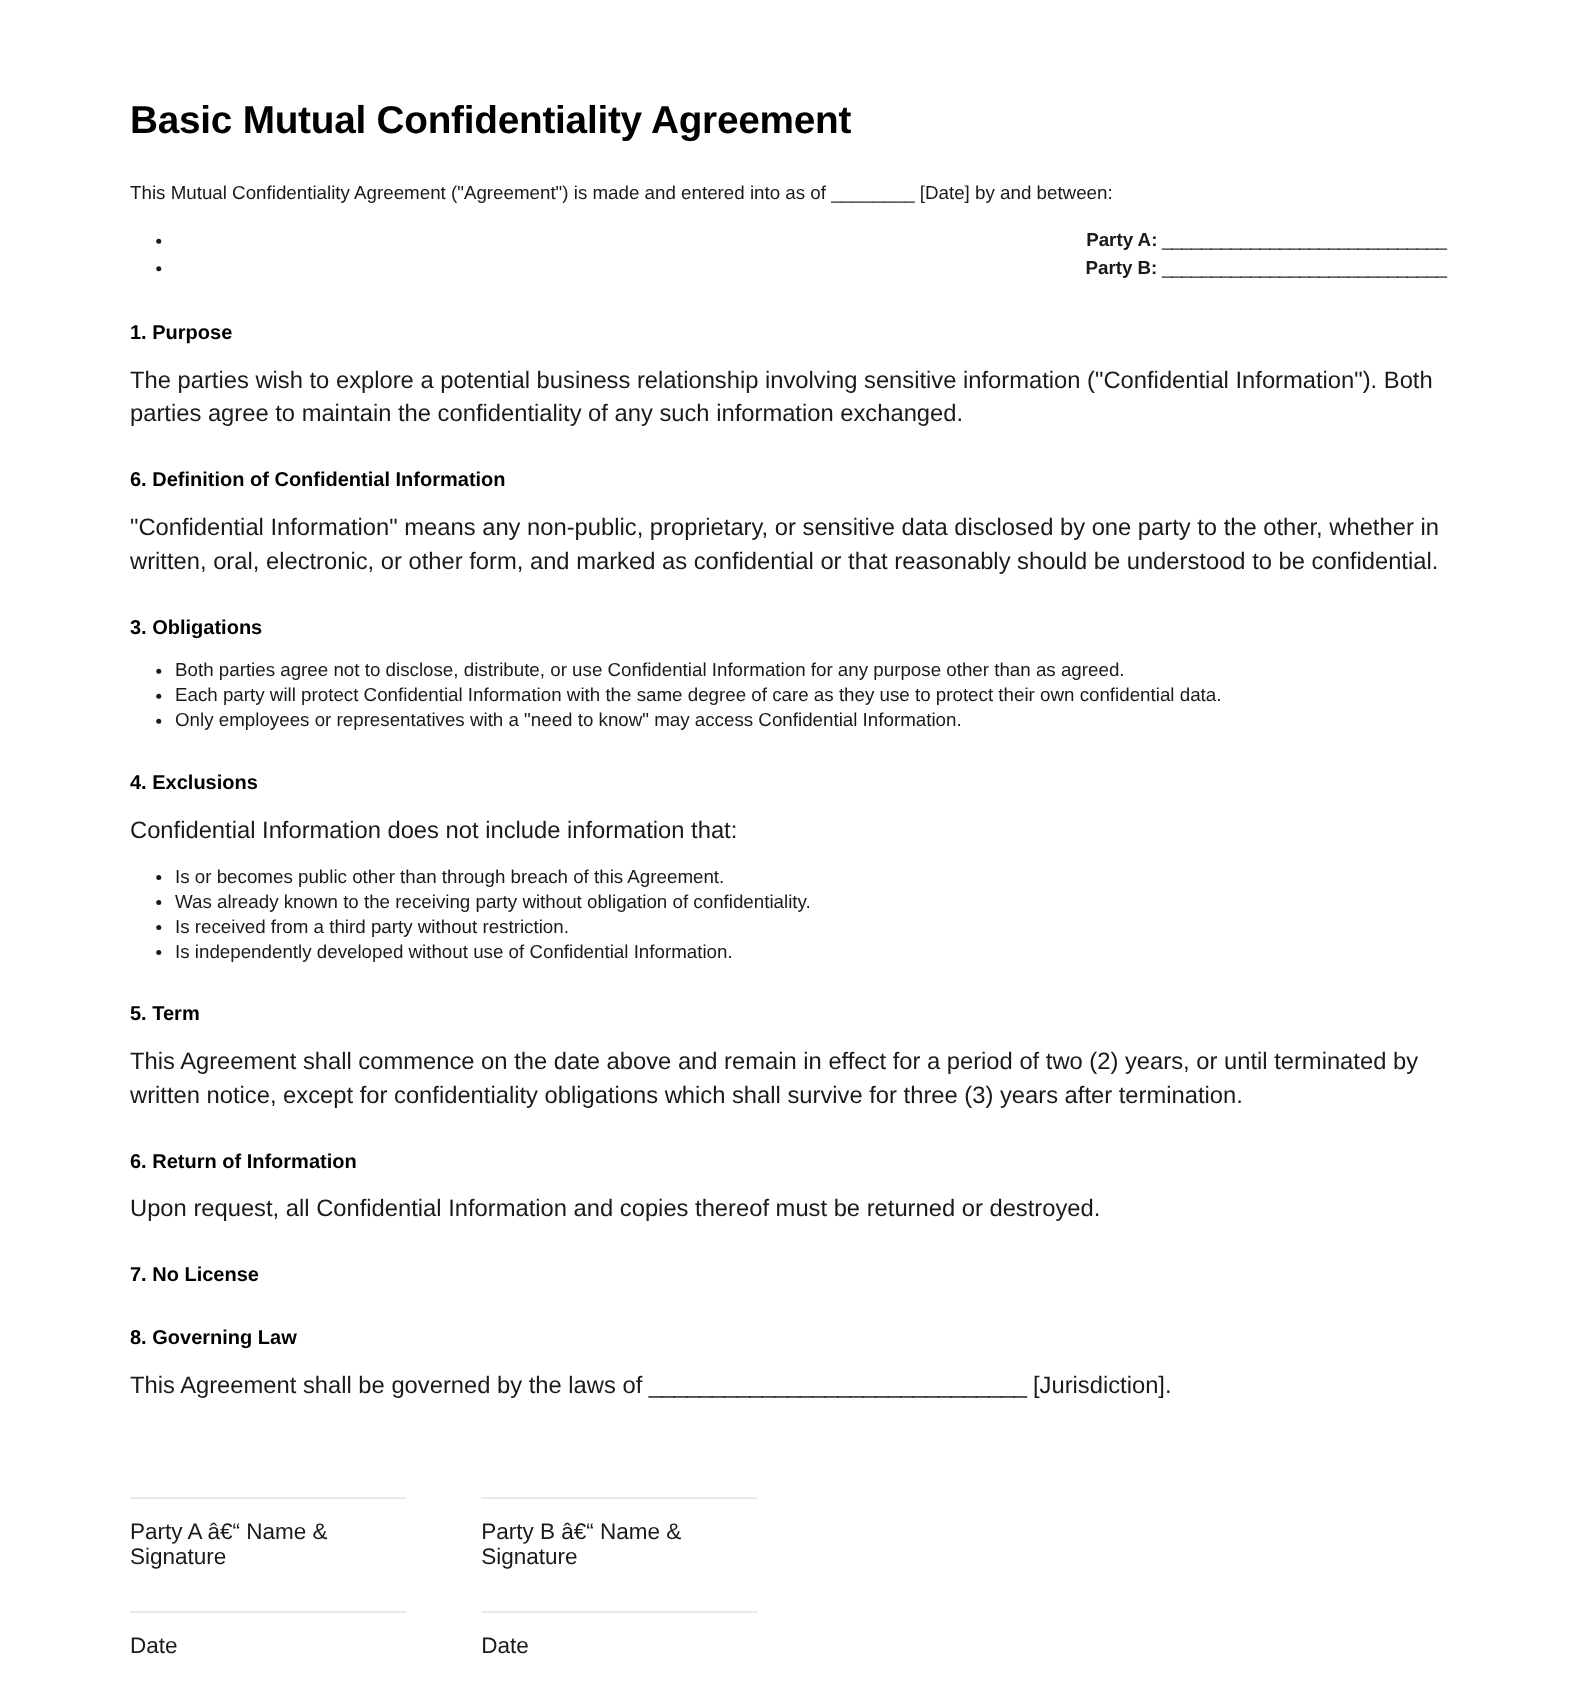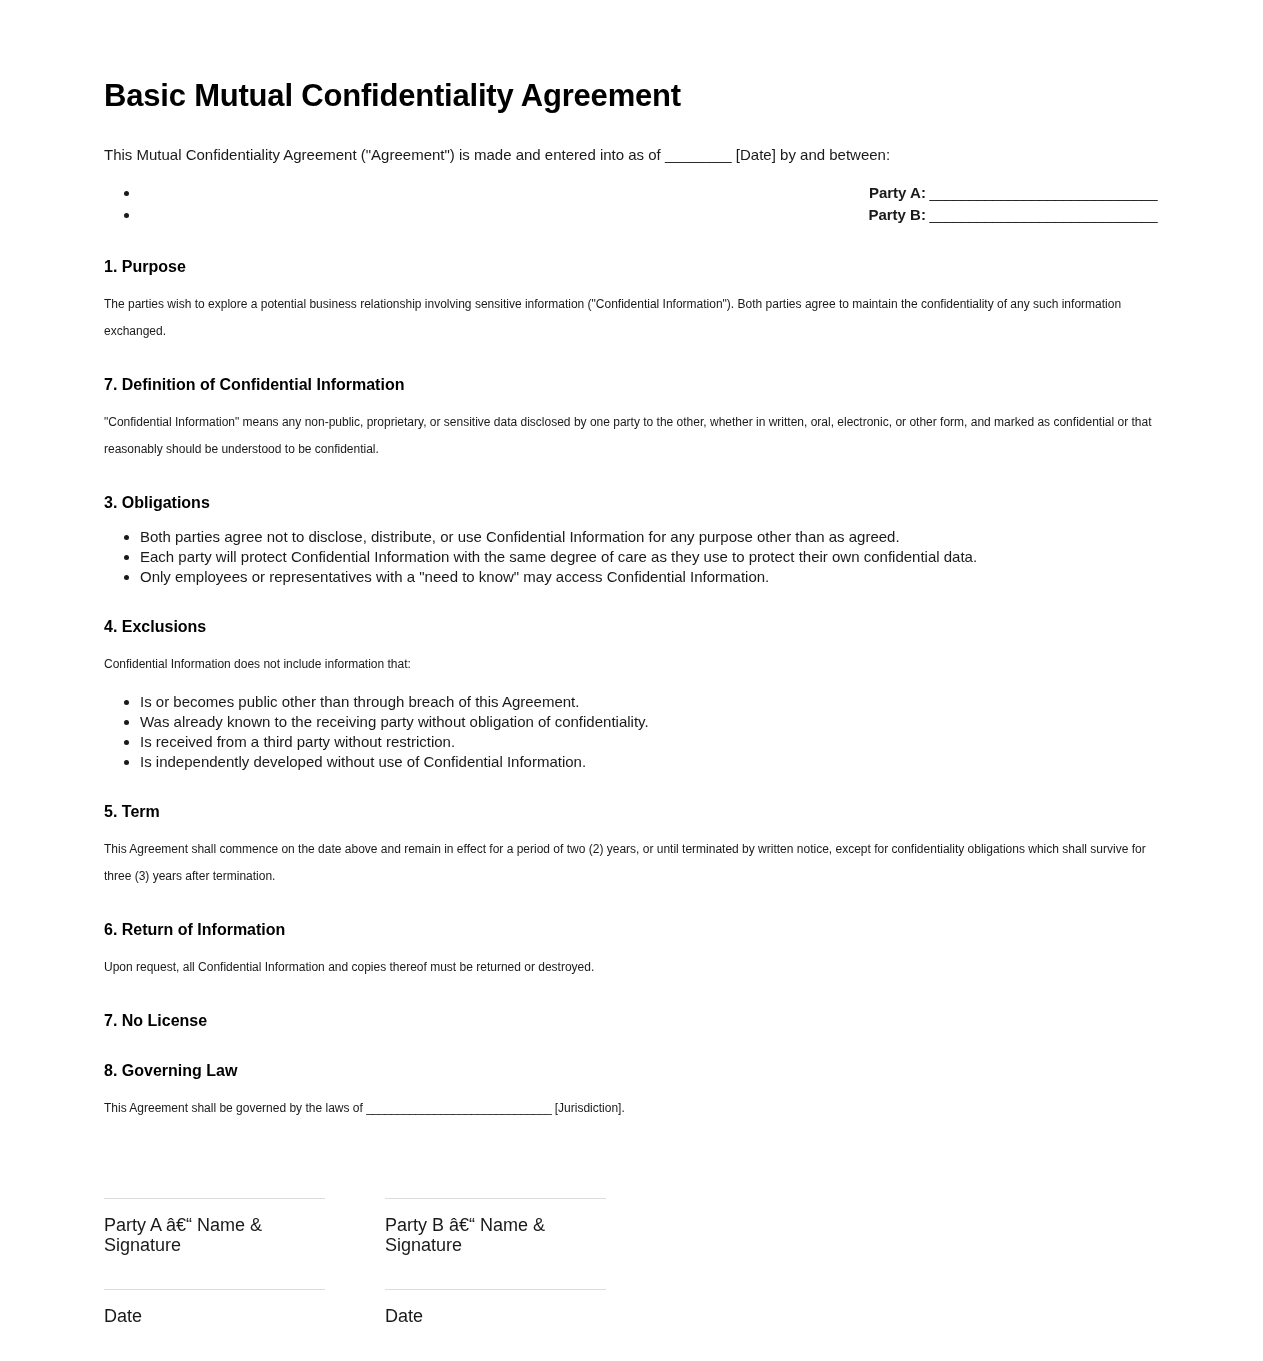--- a/index.html
+++ b/index.html
@@ -70,21 +70,21 @@
     font-size: 16px;
     font-weight: bold;
     color: #000000;
     margin: 30px 0 14px 0;
     line-height: 1.25;
   }
   h2.section-heading.first {
     margin-top: 24px;
   }
   p.body-text {
-    font-size: 12px;
+    font-size: 19px;
     line-height: 27px;
     color: #1a1a1a;
     margin: 0 0 4px 0;
     max-width: 1055px;
   }
   p.lead-in {
     margin-bottom: 14px;
   }
   .blank-long {
     letter-spacing: -0.5px;
@@ -125,21 +125,21 @@
   <p class="intro">This Mutual Confidentiality Agreement ("Agreement") is made and entered into as of ________ [Date] by and between:</p>
 
   <ul class="doc-list party-list">
     <li><span>Party A:</span><span class="party-blank"> _____________________________</span></li>
     <li><span>Party B:</span><span class="party-blank"> _____________________________</span></li>
   </ul>
 
   <h2 class="section-heading first">1. Purpose</h2>
   <p class="body-text">The parties wish to explore a potential business relationship involving sensitive information ("Confidential Information"). Both parties agree to maintain the confidentiality of any such information exchanged.</p>
 
-  <h2 class="section-heading">7. Definition of Confidential Information</h2>
+  <h2 class="section-heading">6. Definition of Confidential Information</h2>
   <p class="body-text">"Confidential Information" means any non-public, proprietary, or sensitive data disclosed by one party to the other, whether in written, oral, electronic, or other form, and marked as confidential or that reasonably should be understood to be confidential.</p>
 
   <h2 class="section-heading">3. Obligations</h2>
   <ul class="doc-list bullet-block">
     <li>Both parties agree not to disclose, distribute, or use Confidential Information for any purpose other than as agreed.</li>
     <li>Each party will protect Confidential Information with the same degree of care as they use to protect their own confidential data.</li>
     <li>Only employees or representatives with a "need to know" may access Confidential Information.</li>
   </ul>
 
   <h2 class="section-heading">4. Exclusions</h2>

